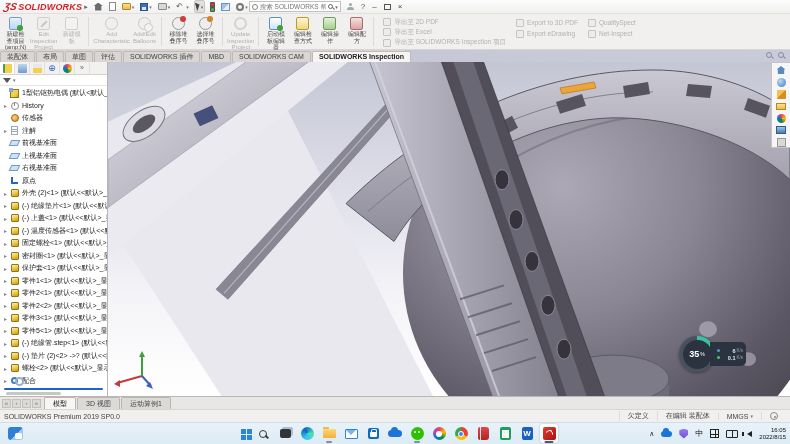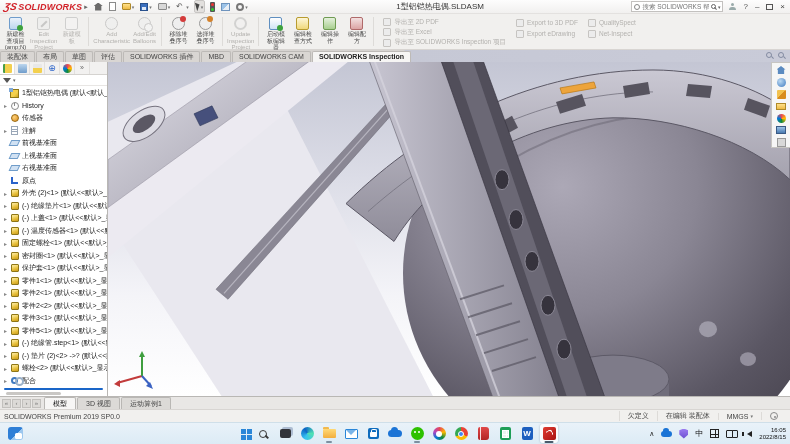--- a/index.html
+++ b/index.html
@@ -253,21 +253,20 @@
           <span class="gi gi-traffic"></span>
         </span>
       <span class="qi">
           <span class="gi gi-display"></span>
         </span>
       <span class="qi">
           <span class="gi gi-gear"></span>
           <span class="dd">▾</span>
         </span>
     </div>
-    <div class="doc-title">1型铝铠热电偶.SLDASM</div>
     <div class="searchbox">
       <span class="bulb"></span>
       <input readonly="" placeholder="搜索 SOLIDWORKS 帮助" style="">
       <span class="mag"></span>
       <span class="dds">▾</span>
     </div>
     <div class="win-icons">
       <span class="person"></span>
       <span class="helpq">?</span>
       <span class="wc">–</span>
@@ -694,20 +693,40 @@
 
       <svg class="triad" width="42" height="40" viewBox="0 0 42 40">
         <line x1="30" y1="26" x2="5" y2="33" stroke="#c23b3b" stroke-width="2"></line>
         <polygon points="2,34 8,30 8,37" fill="#c23b3b"></polygon>
         <line x1="30" y1="26" x2="30" y2="5" stroke="#3f9e3f" stroke-width="2"></line>
         <polygon points="30,1 27,7 33,7" fill="#3f9e3f"></polygon>
         <line x1="30" y1="26" x2="39" y2="36" stroke="#3b62c2" stroke-width="2"></line>
         <polygon points="41,39 34,36 38,32" fill="#3b62c2"></polygon>
       </svg>
 
+      <div class="perf-badge">
+        <div class="ring">
+          <div class="ring-core">
+              <span>35</span>
+              <small>%</small>
+            </div>
+        </div>
+        <div class="pill">
+          <div class="pr">
+              <i class="dot up"></i>
+              <b>6</b>
+              <em>K/s</em>
+            </div>
+          <div class="pr">
+              <i class="dot down"></i>
+              <b>0.1</b>
+              <em>K/s</em>
+            </div>
+        </div>
+      </div>
     </div>
   </div>
 
   <div class="doctabs">
     <span class="nav-btns">
       <span class="nb">«</span>
       <span class="nb">‹</span>
       <span class="nb">›</span>
       <span class="nb">»</span>
     </span>

